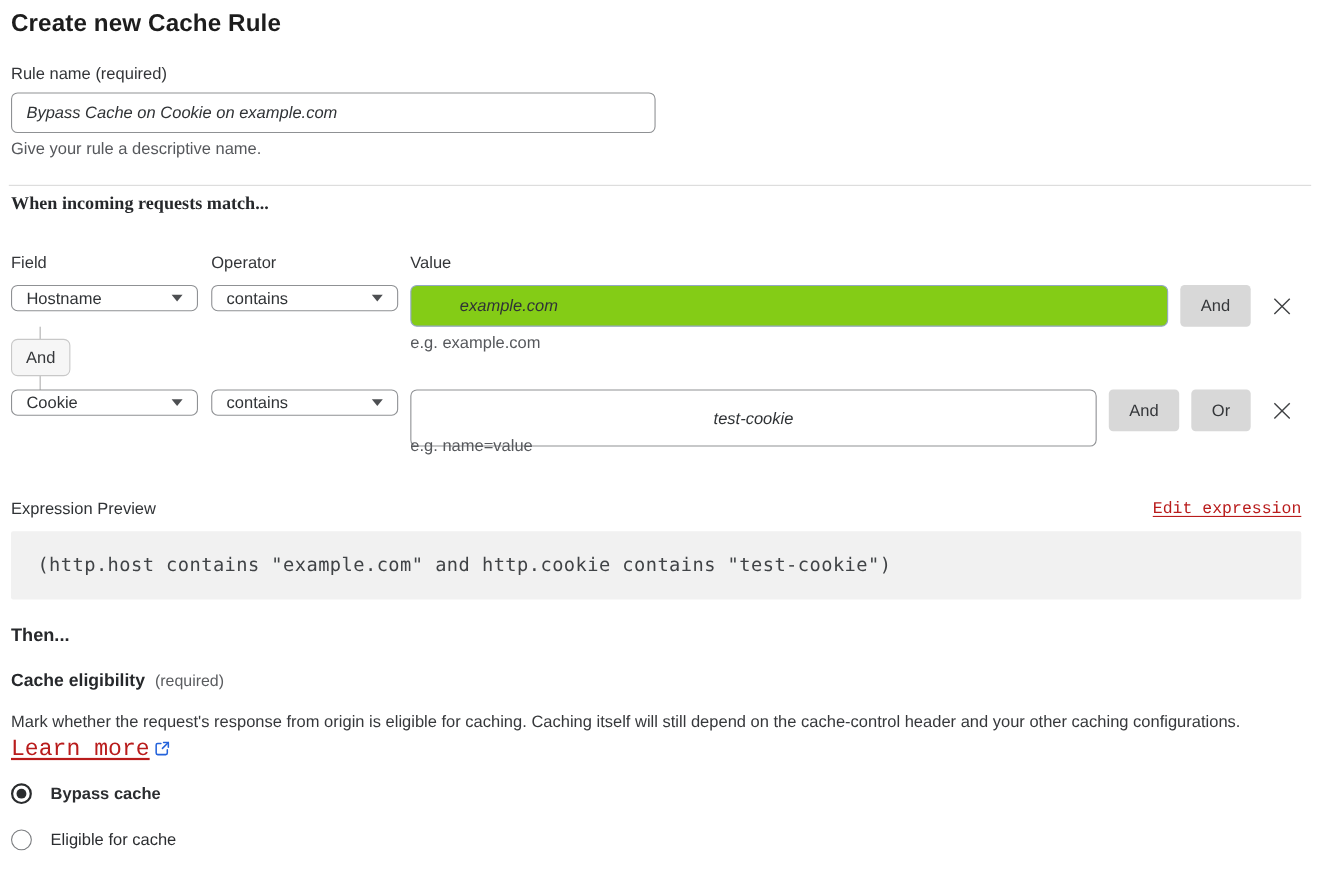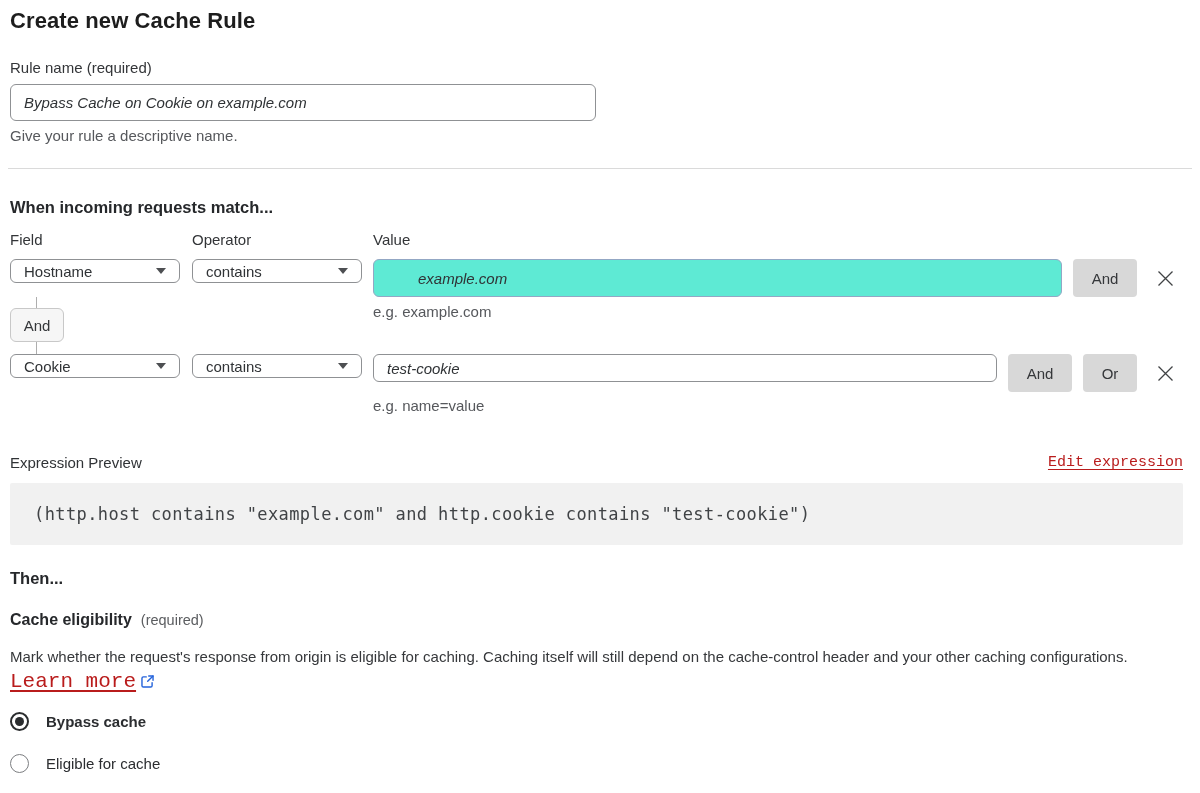--- a/index.html
+++ b/index.html
@@ -26,21 +26,21 @@
     border-radius: 6px;
     background: #ffffff;
     font-family: "Liberation Sans", sans-serif;
     font-size: 15px;
     color: #303336;
     padding: 0 13px;
     outline: none;
     font-style: italic;
   }
   .text-input.focus-highlight {
-    background: #5eead4;
+    background: #84cc16;
     border-color: #93a7c4;
     padding-left: 44px;
   }
 
   .divider {
     left: 8px; right: 8px; top: 168px;
     height: 1px; background: #dadada;
   }
 
   .section-heading {
@@ -147,21 +147,21 @@
 <body>
 
 <h1 class="abs page-title">Create new Cache Rule</h1>
 
 <div class="abs field-label" style="left:10px; top:59px;">Rule name (required)</div>
 <input class="abs text-input" style="left: 10px; top: 84px; width: 586px;" type="text" value="Bypass Cache on Cookie on example.com">
 <div class="abs helper" style="left:10px; top:127px;">Give your rule a descriptive name.</div>
 
 <div class="abs divider"></div>
 
-<h2 class="abs section-heading" style="left:10px; top:198px;">When incoming requests match...</h2>
+<h2 class="abs section-heading" style="left:10px; top:175px;font-family:Liberation Serif, serif;">When incoming requests match...</h2>
 
 <div class="abs field-label" style="left:10px; top:231px;">Field</div>
 <div class="abs field-label" style="left:192px; top:231px;">Operator</div>
 <div class="abs field-label" style="left:373px; top:231px;">Value</div>
 
 <div class="abs select-box" style="left:10px; top:259px; width:170px;">
   <span>Hostname</span>
   <span class="caret"></span>
 </div>
 <div class="abs select-box" style="left:192px; top:259px; width:170px;">
@@ -181,21 +181,21 @@
 <button class="abs connector-btn" style="top:308px;">And</button>
 
 <div class="abs select-box" style="left:10px; top:354px; width:170px;">
   <span>Cookie</span>
   <span class="caret"></span>
 </div>
 <div class="abs select-box" style="left:192px; top:354px; width:170px;">
   <span>contains</span>
   <span class="caret"></span>
 </div>
-<input class="abs text-input" style="left: 373px; top: 354px; width: 624px; height: 28px;" type="text" value="test-cookie">
+<input class="abs text-input" style="left: 373px; top: 354px; width: 624px; height: 52px; text-align: center;" type="text" value="test-cookie">
 <button class="abs gray-btn" style="left:1008px; top:354px; width:64px;">And</button>
 <button class="abs gray-btn" style="left:1083px; top:354px; width:54px;">Or</button>
 <button class="abs x-btn" style="left:1148px; top:354px;">
   <svg width="19" height="19" viewBox="0 0 19 19">
     <path d="M2.5 2.5 L16.5 16.5 M16.5 2.5 L2.5 16.5" stroke="#414345" stroke-width="1.3" fill="none"></path>
   </svg>
 </button>
 <div class="abs helper" style="left:373px; top:397px;">e.g. name=value</div>
 
 <div class="abs" style="left:10px; top:454px; font-size:15px; color:#303336;">Expression Preview</div>

